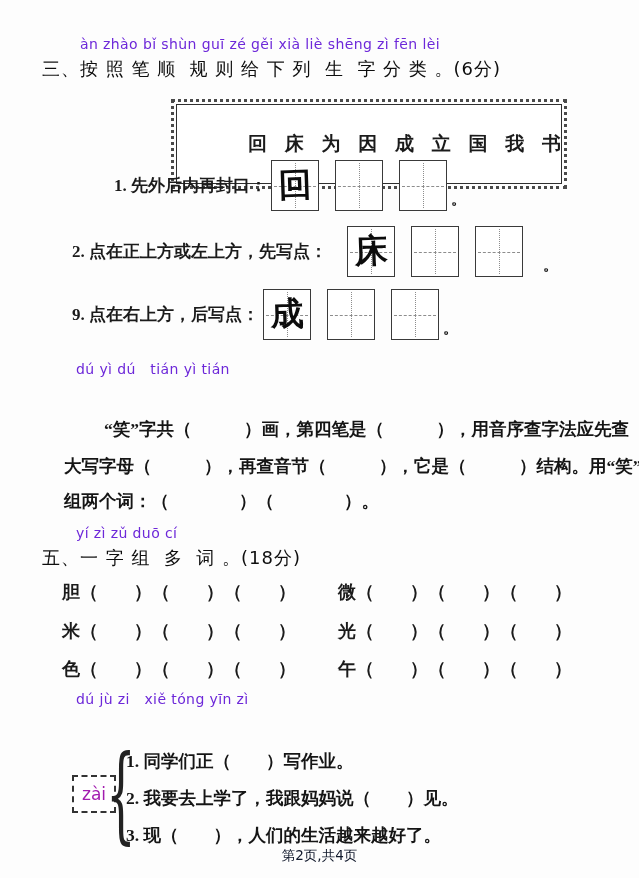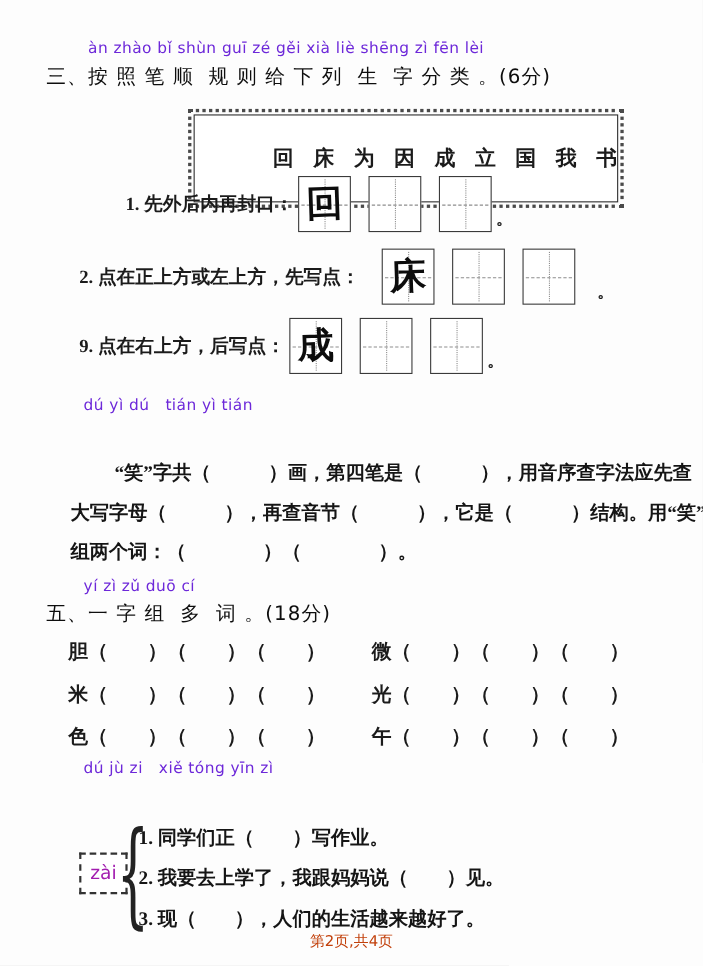--- a/index.html
+++ b/index.html
@@ -52,21 +52,21 @@
     display:flex; align-items:center; justify-content:center;
     font-family:"DejaVu Sans", sans-serif; font-size:17px; color:#a21caf;
   }
   .brace {
     font-family:"DejaVu Serif", serif; font-size:104px; font-weight:400;
     color:#222; transform:scaleX(0.45); transform-origin:left center;
     line-height:104px;
   }
   .footer {
     left:0; right:0; text-align:center;
-    font-family:"DejaVu Sans", sans-serif; font-size:13.5px; color:#c2410c;
+    font-family:"DejaVu Sans", sans-serif; font-size:13.5px; color:#0f172a;
   }
 </style>
 </head>
 <body>
 
 <div class="page">
 
   <div class="abs pinyin" style="left:80px; top:36px;">àn zhào bǐ shùn guī zé gěi xià liè shēng zì fēn lèi</div>
   <div class="abs heading" style="left:42px; top:57px;">三、按 照 笔 顺  规 则 给 下 列  生  字 分 类 。(6分)</div>
 

